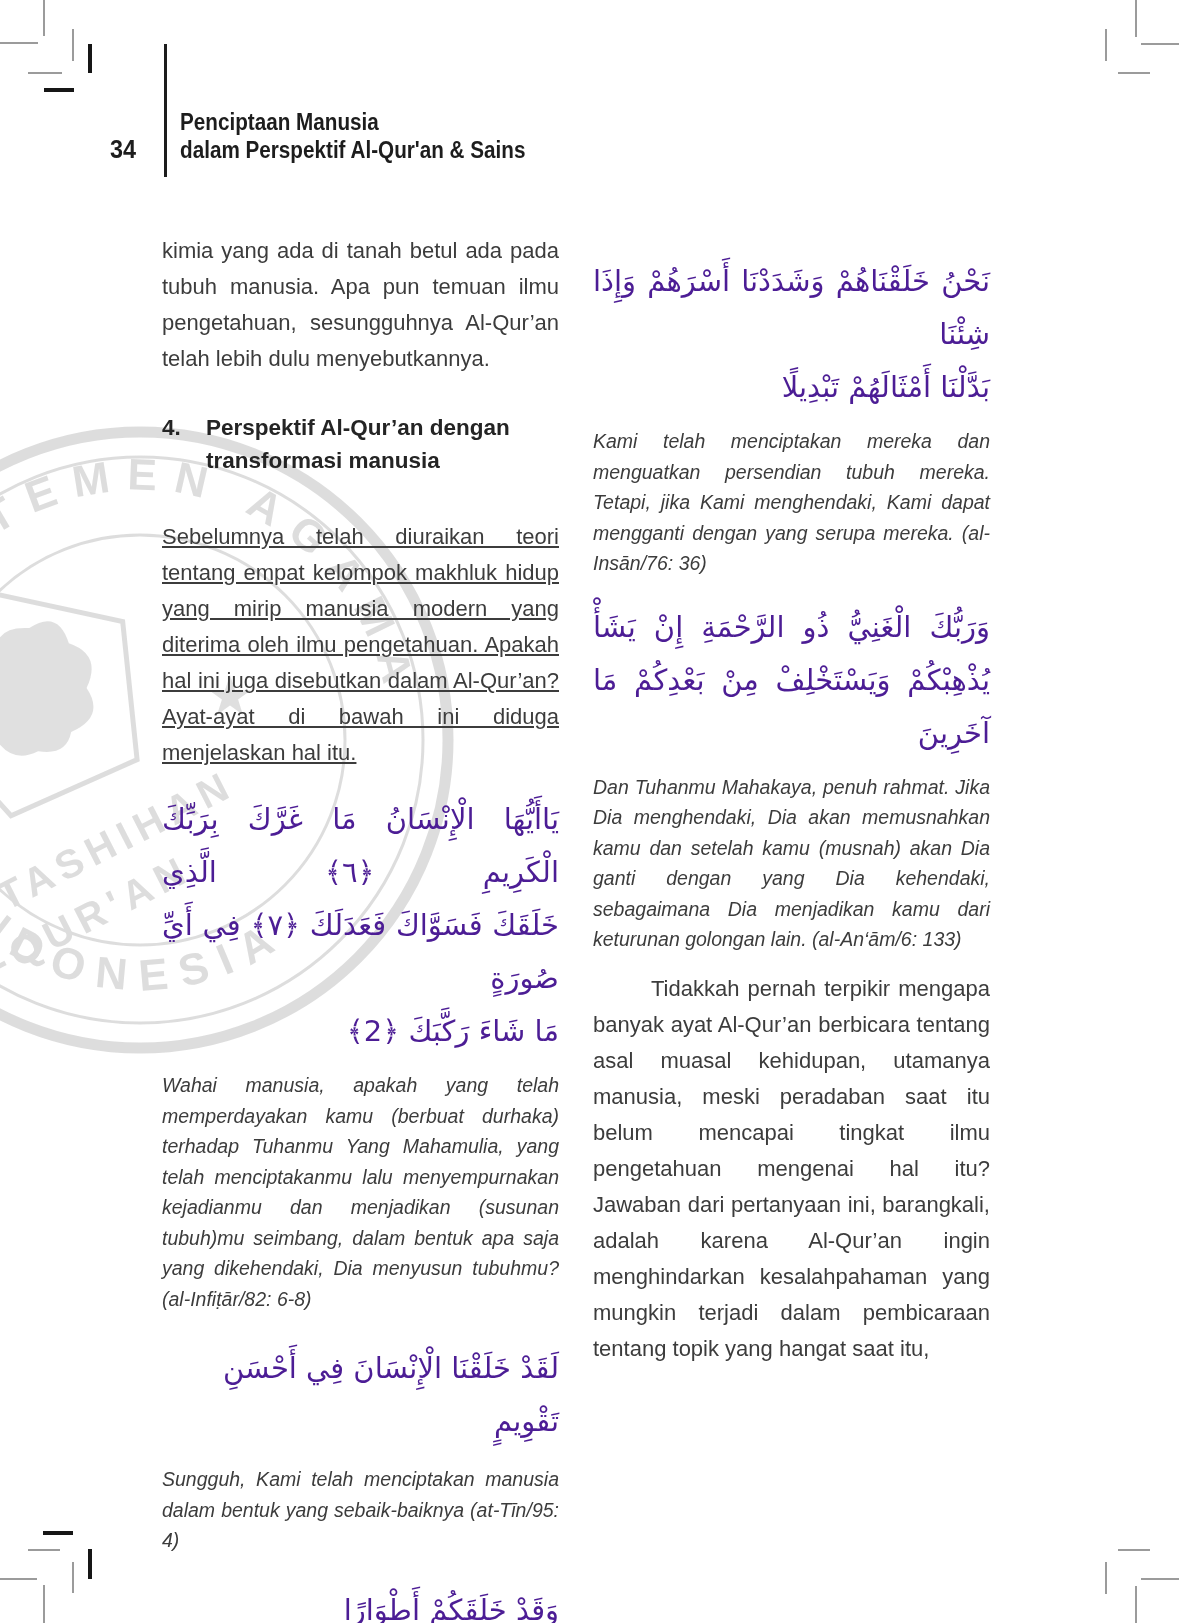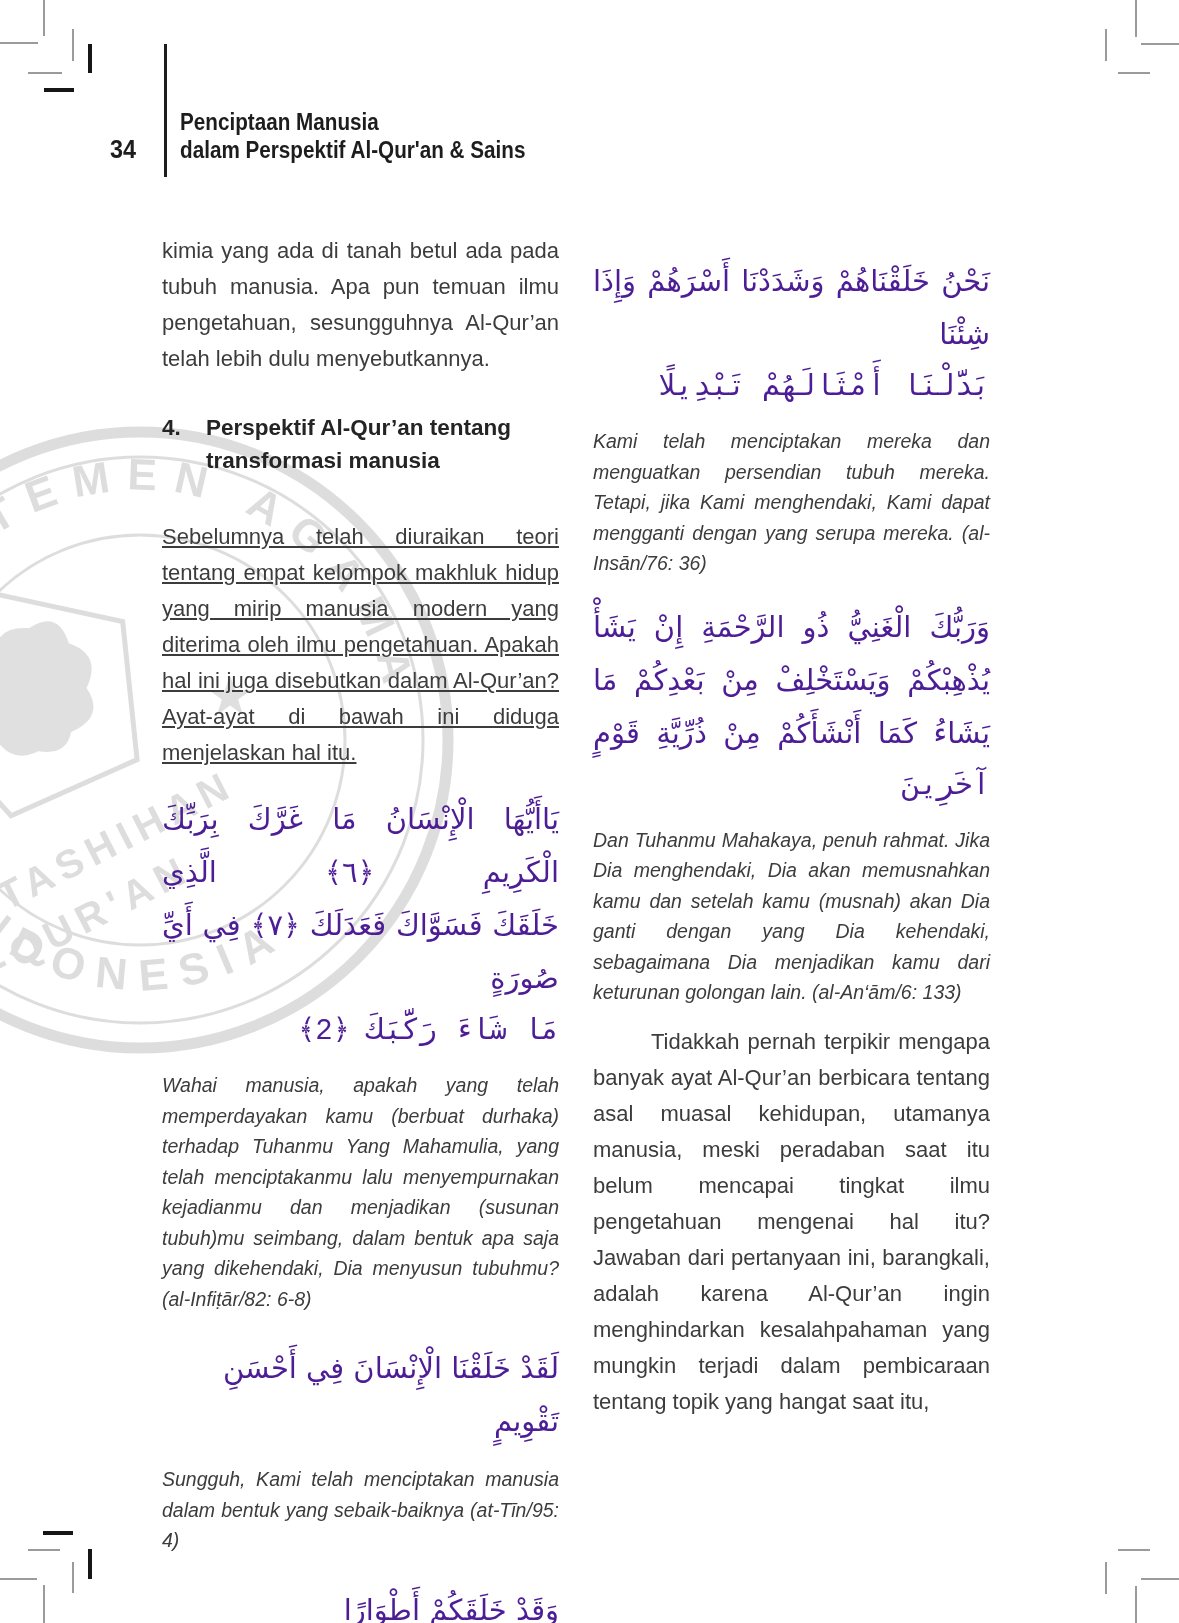--- a/index.html
+++ b/index.html
@@ -45,21 +45,21 @@
   }
   .heading .hnum { width:44px; flex:none; }
 
   .arabic {
     direction:rtl; unicode-bidi:embed;
     font-family:"DejaVu Sans", sans-serif;
     color:#4c1d95; font-size:29px; line-height:53px;
     margin-top:22px; text-align:right;
   }
   .arabic .aline { text-align:justify; text-align-last:justify; }
-  .arabic .aline:last-child { text-align-last:start;font-family:Liberation Mono, monospace; }
+  .arabic .aline:last-child { text-align-last:start; }
   .arabic.single { padding-top:6px; padding-bottom:4px; }
 
   .trans {
     font-style:italic; font-size:19.5px; line-height:30.5px;
     margin-top:12px; text-align:justify; color:#3c3c3c;
   }
 
   
   .watermark { position:absolute; left:-80px; top:400px; z-index:1; opacity:.55; }
   .watermark text { font-family:"Liberation Sans", sans-serif; font-weight:bold; fill:#c2c2c2; }
@@ -132,21 +132,21 @@
   </header>
 
   <main class="columns">
 
     <section class="col">
       <p class="body-p">kimia yang ada di tanah betul ada pada tubuh manusia. Apa pun temuan ilmu pengetahuan, sesungguhnya Al-Qur’an telah lebih dulu menyebutkannya.</p>
 
       <div class="heading">
         <span class="hnum">4.</span>
         <span>
-          <div>Perspektif Al-Qur’an tentang</div>
+          <div>Perspektif Al-Qur’an dengan</div>
           <div>transformasi manusia</div>
         </span>
       </div>
 
       <p class="body-p mt-md">Sebelumnya telah diuraikan teori tentang empat kelompok makhluk hidup yang mirip manusia modern yang diterima oleh ilmu pengetahuan. Apakah hal ini juga disebutkan dalam Al-Qur’an? Ayat-ayat di bawah ini diduga menjelaskan hal itu.</p>
 
       <div class="arabic">
           <div class="aline">يَاأَيُّهَا الْإِنْسَانُ مَا غَرَّكَ بِرَبِّكَ الْكَرِيمِ ﴿٦﴾ الَّذِي</div>
           <div class="aline">خَلَقَكَ فَسَوَّاكَ فَعَدَلَكَ ﴿٧﴾ فِي أَيِّ صُورَةٍ</div>
           <div class="aline">مَا شَاءَ رَكَّبَكَ ﴿2﴾</div>
@@ -164,21 +164,20 @@
 
       <div class="arabic">
           <div class="aline">نَحْنُ خَلَقْنَاهُمْ وَشَدَدْنَا أَسْرَهُمْ وَإِذَا شِئْنَا</div>
           <div class="aline">بَدَّلْنَا أَمْثَالَهُمْ تَبْدِيلًا</div>
         </div>
       <p class="trans">Kami telah menciptakan mereka dan menguatkan persendian tubuh mereka. Tetapi, jika Kami menghendaki, Kami dapat mengganti dengan yang serupa mereka. (al-Insān/76: 36)</p>
 
       <div class="arabic">
           <div class="aline">وَرَبُّكَ الْغَنِيُّ ذُو الرَّحْمَةِ إِنْ يَشَأْ</div>
           <div class="aline">يُذْهِبْكُمْ وَيَسْتَخْلِفْ مِنْ بَعْدِكُمْ مَا</div>
-          <div class="aline">يَشَاءُ كَمَا أَنْشَأَكُمْ مِنْ ذُرِّيَّةِ قَوْمٍ</div>
           <div class="aline">آخَرِينَ</div>
         </div>
       <p class="trans">Dan Tuhanmu Mahakaya, penuh rahmat. Jika Dia menghendaki, Dia akan memusnahkan kamu dan setelah kamu (musnah) akan Dia ganti dengan yang Dia kehendaki, sebagaimana Dia menjadikan kamu dari keturunan golongan lain. (al-An‘ām/6: 133)</p>
 
       <p class="body-p indent mt-sm">Tidakkah pernah terpikir mengapa banyak ayat Al-Qur’an berbicara tentang asal muasal kehidupan, utamanya manusia, meski peradaban saat itu belum mencapai tingkat ilmu pengetahuan mengenai hal itu? Jawaban dari pertanyaan ini, barangkali, adalah karena Al-Qur’an ingin menghindarkan kesalahpahaman yang mungkin terjadi dalam pembicaraan tentang topik yang hangat saat itu,</p>
     </section>
 
   </main>
 </div>
 

